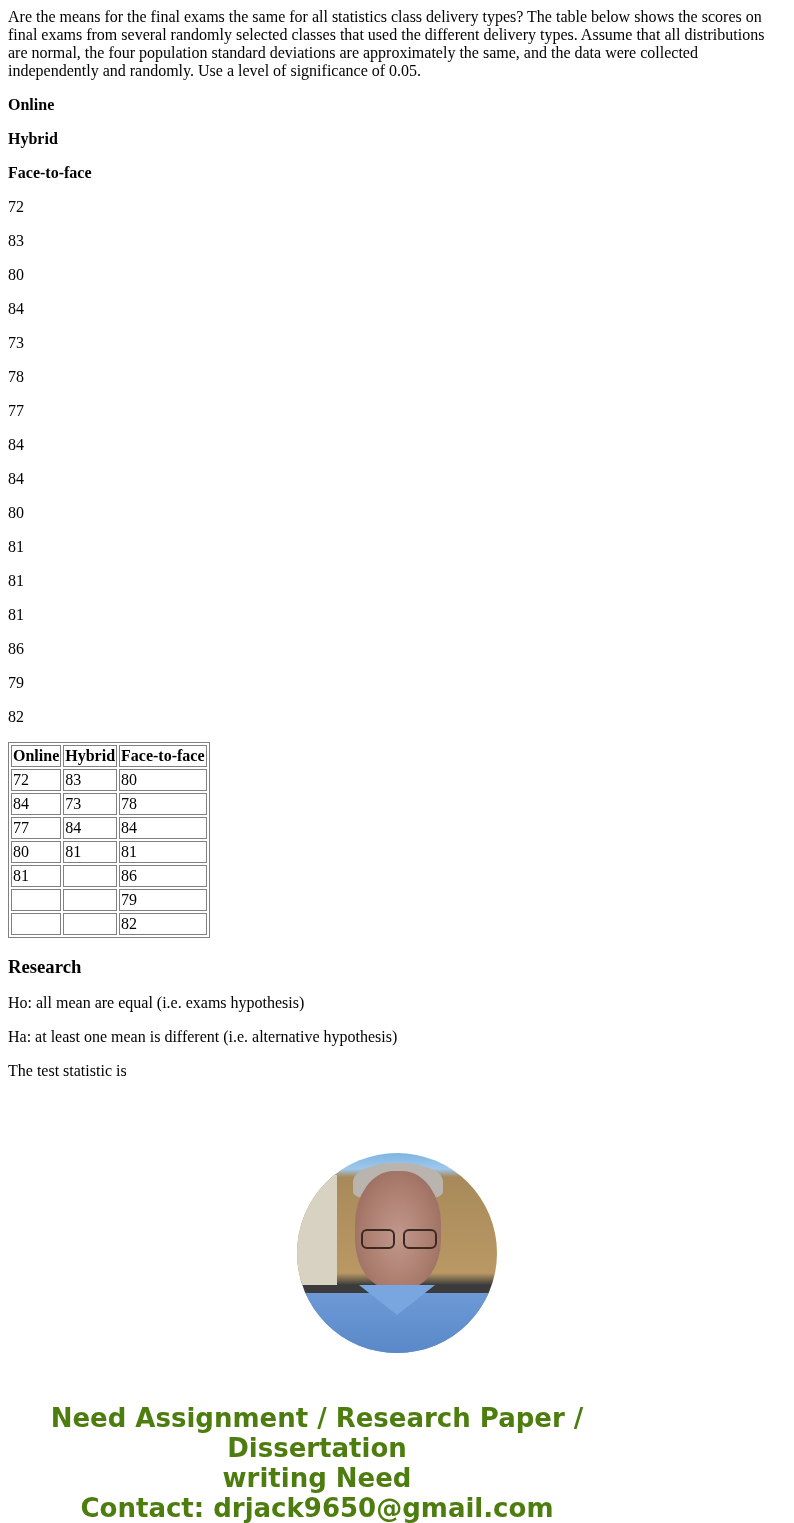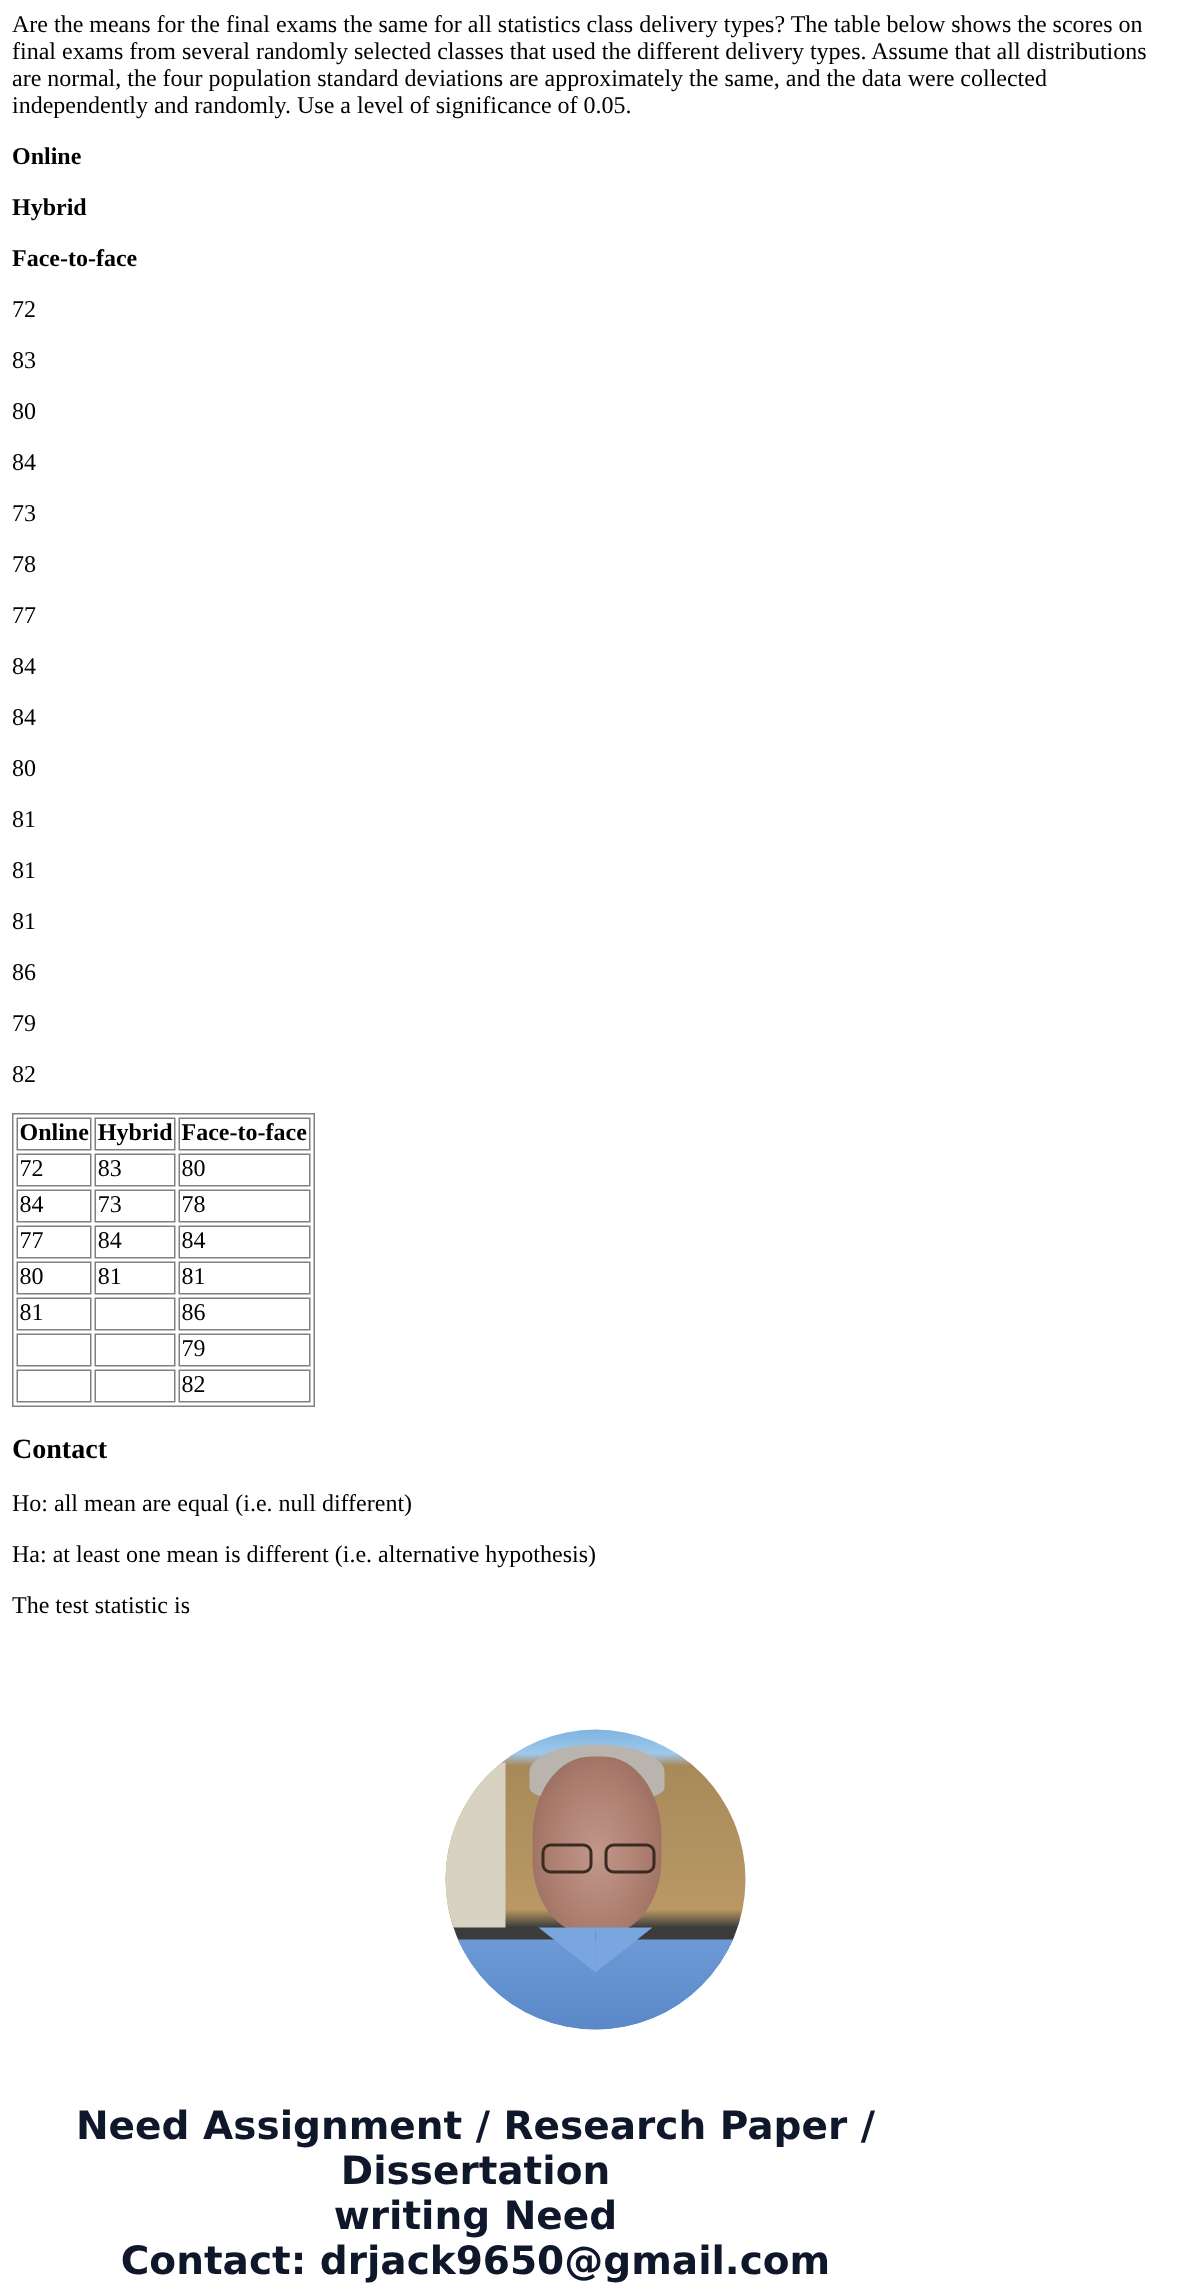--- a/index.html
+++ b/index.html
@@ -50,21 +50,21 @@
     background: linear-gradient(#6d9ad6, #5a88c8);
   }
   .avatar .collar-l, .avatar .collar-r {
     position:absolute; top:132px; width:0; height:0;
     border-top: 30px solid #7aa6df;
   }
   .avatar .collar-l { left:62px; border-left: 38px solid transparent; }
   .avatar .collar-r { left:100px; border-right: 38px solid transparent; }
   .promo {
     position: absolute; left: 0; top: 1403px; width: 634px; text-align: center;
-    font-family: "DejaVu Sans", sans-serif; font-weight: bold; font-size: 26px; line-height: 30px; color:#0f172a;
+    font-family: "DejaVu Sans", sans-serif; font-weight: bold; font-size: 26px; line-height: 30px; color:#4d7c0f;
   }
   .promo div { margin: 0; }
 </style>
 </head>
 <body>
 
 <div class="content">
   <p class="intro">Are the means for the final exams the same for all statistics class delivery types? The table below shows the scores on final exams from several randomly selected classes that used the different delivery types. Assume that all distributions are normal, the four population standard deviations are approximately the same, and the data were collected independently and randomly. Use a level of significance of 0.05.</p>
 
   <p class="bold">Online</p>
@@ -128,22 +128,22 @@
         <td>79</td>
       </tr>
       <tr>
         <td></td>
         <td></td>
         <td>82</td>
       </tr>
     </tbody>
   </table>
 
-  <h3 class="sol">Contact</h3>
-  <p>Ho: all mean are equal (i.e. null different)</p>
+  <h3 class="sol">Research</h3>
+  <p>Ho: all mean are equal (i.e. exams hypothesis)</p>
   <p>Ha: at least one mean is different (i.e. alternative hypothesis)</p>
   <p>The test statistic is</p>
 
 </div>
 
 <div class="avatar">
   <div class="wall-left"></div>
   <div class="hair"></div>
   <div class="face"></div>
   <div class="glasses">

